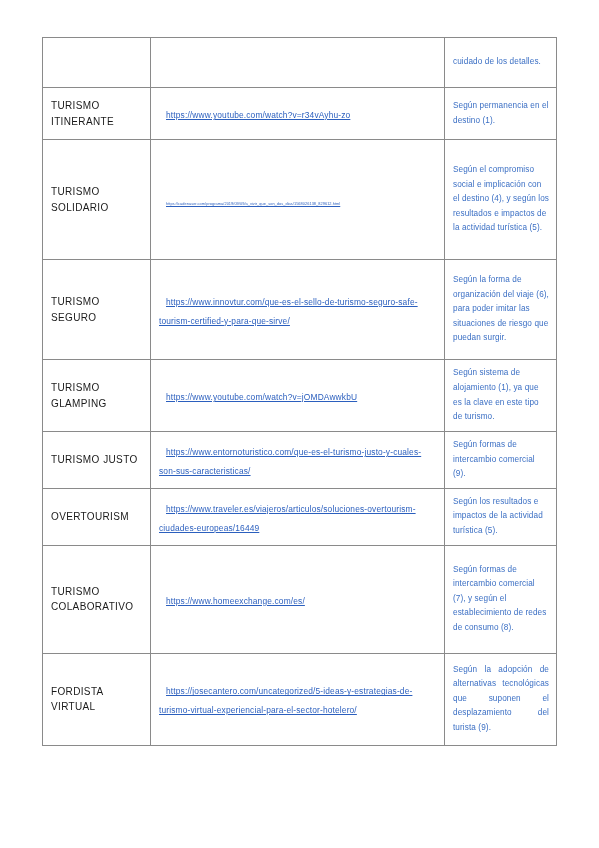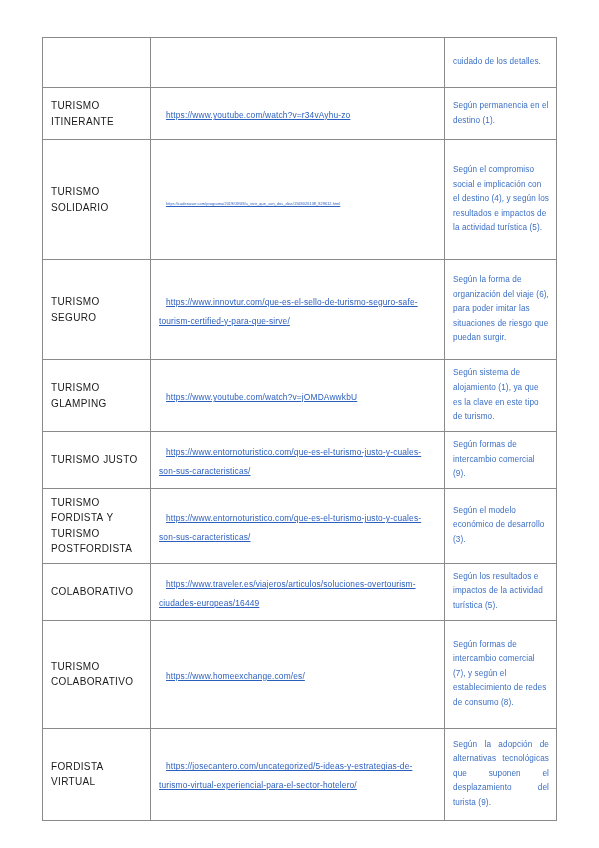--- a/index.html
+++ b/index.html
@@ -171,35 +171,24 @@
           <div class="type-label">TURISMO JUSTO</div>
         </td>
         <td class="col-link link-cell">
           <span class="doc-link">https://www.entornoturistico.com/que-es-el-turismo-justo-y-cuales-son-sus-caracteristicas/</span>
         </td>
         <td class="col-criteria">
           <div class="criteria-text">Según formas de intercambio comercial (9).</div>
         </td>
       </tr>
 
-      <tr class="r-ford">
-        <td class="col-type">
-          <div class="type-label">TURISMO FORDISTA Y TURISMO POSTFORDISTA</div>
-        </td>
-        <td class="col-link link-cell">
-          <span class="doc-link">https://www.entornoturistico.com/que-es-el-turismo-justo-y-cuales-son-sus-caracteristicas/</span>
-        </td>
-        <td class="col-criteria">
-          <div class="criteria-text">Según el modelo económico de desarrollo (3).</div>
-        </td>
-      </tr>
 
       <tr class="r-over">
         <td class="col-type">
-          <div class="type-label">COLABORATIVO</div>
+          <div class="type-label">OVERTOURISM</div>
         </td>
         <td class="col-link link-cell">
           <span class="doc-link">https://www.traveler.es/viajeros/articulos/soluciones-overtourism-ciudades-europeas/16449</span>
         </td>
         <td class="col-criteria">
           <div class="criteria-text">Según los resultados e impactos de la actividad turística (5).</div>
         </td>
       </tr>
 
       <tr class="r-cola">

